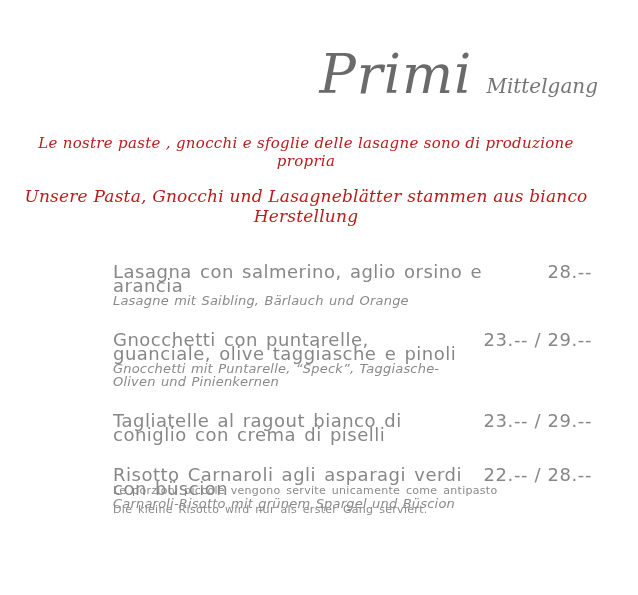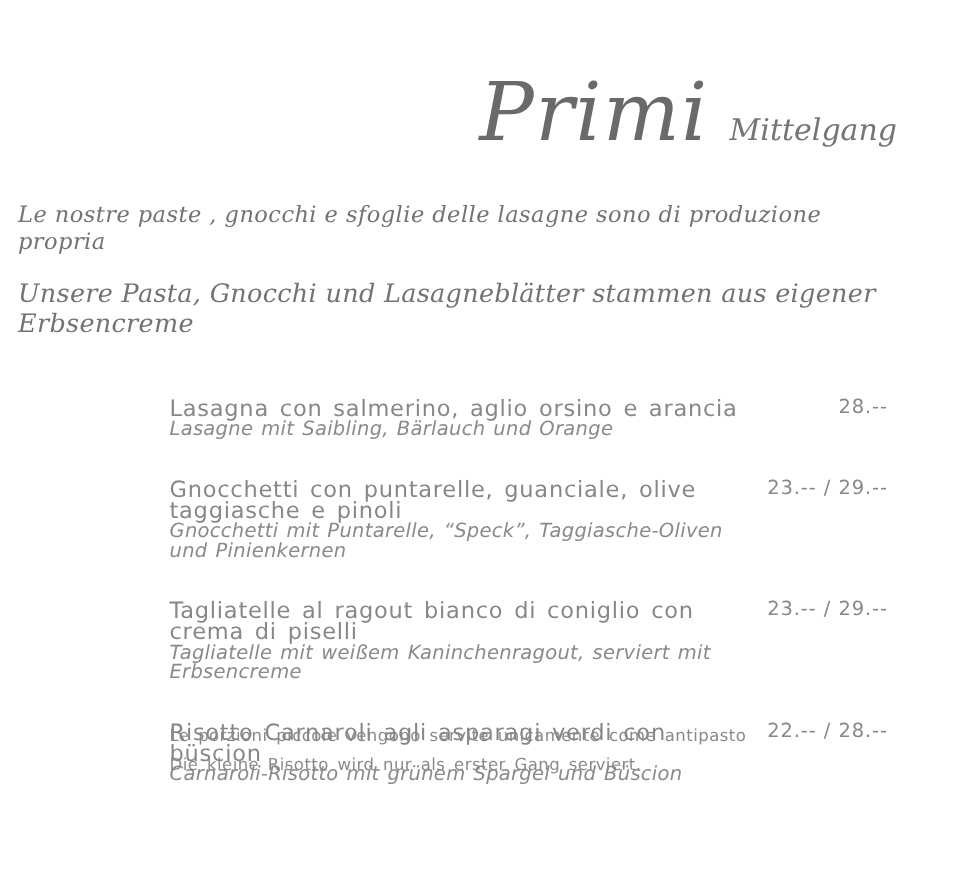--- a/index.html
+++ b/index.html
@@ -38,24 +38,24 @@
     font-size: 20px;
     margin-left: 14px;
     color: #757575;
   }
 
   
   .intro-block {
     position: absolute;
     top: 134px;
     right: 38px;
-    text-align: left;
+    text-align: center;
     font-family: "DejaVu Serif", serif;
     font-style: italic;
-    color: #737373;
+    color: #b91c1c;
     margin-left: 12px;
   }
   .intro-line-it {
     font-size: 15px;
     letter-spacing: 0.3px;
     margin-bottom: 16px;
   }
   .intro-line-de {
     font-size: 17px;
     letter-spacing: 0.2px;
@@ -68,38 +68,38 @@
     left: 113px;
     right: 46px;
   }
   .menu-item {
     display: flex;
     align-items: flex-start;
     margin-bottom: 26px;
   }
   .item-text { flex: 1 1 auto; padding-right: 10px; }
   .item-name-it {
-    font-size: 15px;
+    font-size: 18px;
     color: #878787;
     letter-spacing: 0.5px;
     word-spacing: 2px;
     line-height: 14px;
   }
   .item-name-de {
     font-size: 13px;
     font-style: italic;
     color: #8a8a8a;
     letter-spacing: 0.2px;
     word-spacing: 1px;
     line-height: 13px;
     margin-top: 1px;
   }
   .item-price {
     flex: 0 0 auto;
-    font-size: 13px;
+    font-size: 18px;
     color: #878787;
     letter-spacing: 0.6px;
     white-space: nowrap;
     line-height: 14px;
   }
 
   
   .notes-block {
     position: absolute;
     top: 481px;
@@ -117,21 +117,21 @@
 
 <div class="page">
 
   <div class="title-block">
     <span class="title-main">Primi</span>
     <span class="title-sub">Mittelgang</span>
   </div>
 
   <div class="intro-block">
     <div class="intro-line-it">Le nostre paste , gnocchi e sfoglie delle lasagne sono di produzione propria</div>
-    <div class="intro-line-de">Unsere Pasta, Gnocchi und Lasagneblätter stammen aus eigener Erbsencreme</div>
+    <div class="intro-line-de">Unsere Pasta, Gnocchi und Lasagneblätter stammen aus bianco Herstellung</div>
   </div>
 
   <div class="menu-list">
 
     <div class="menu-item">
       <div class="item-text">
         <div class="item-name-it">Lasagna con salmerino, aglio orsino e arancia</div>
         <div class="item-name-de">Lasagne mit Saibling, Bärlauch und Orange</div>
       </div>
       <div class="item-price">28.--</div>
@@ -141,21 +141,20 @@
       <div class="item-text">
         <div class="item-name-it">Gnocchetti con puntarelle, guanciale, olive taggiasche e pinoli</div>
         <div class="item-name-de">Gnocchetti mit Puntarelle, “Speck”, Taggiasche-Oliven und Pinienkernen</div>
       </div>
       <div class="item-price">23.-- / 29.--</div>
     </div>
 
     <div class="menu-item">
       <div class="item-text">
         <div class="item-name-it">Tagliatelle al ragout bianco di coniglio con crema di piselli</div>
-        <div class="item-name-de">Tagliatelle mit weißem Kaninchenragout, serviert mit Erbsencreme</div>
       </div>
       <div class="item-price">23.-- / 29.--</div>
     </div>
 
     <div class="menu-item">
       <div class="item-text">
         <div class="item-name-it">Risotto Carnaroli agli asparagi verdi con büscion</div>
         <div class="item-name-de">Carnaroli-Risotto mit grünem Spargel und Büscion</div>
       </div>
       <div class="item-price">22.-- / 28.--</div>

